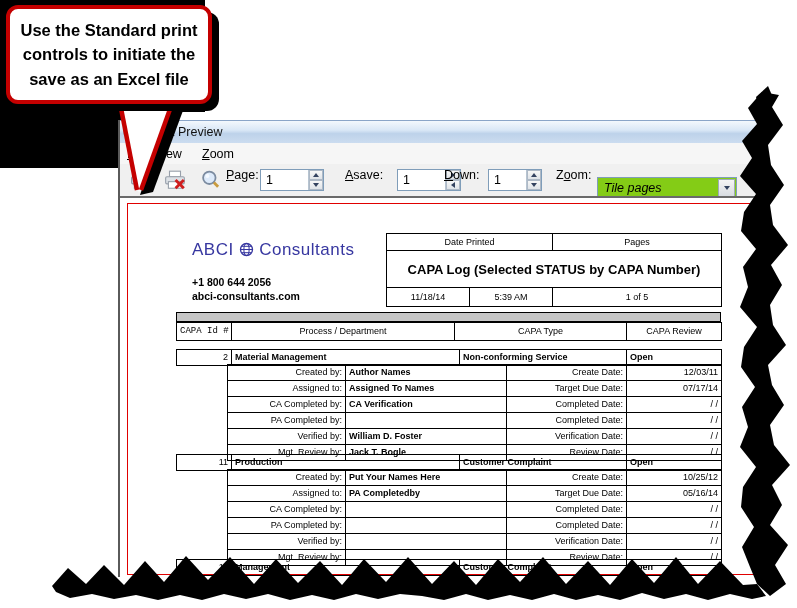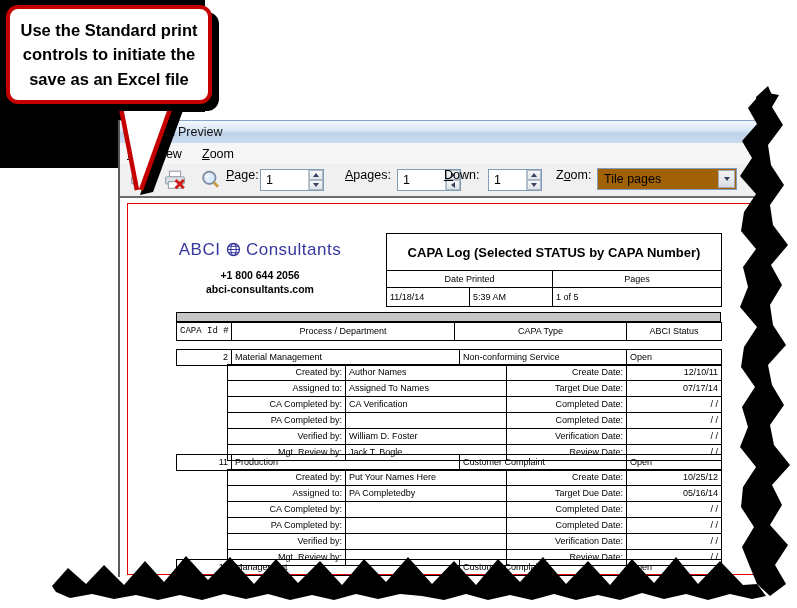--- a/index.html
+++ b/index.html
@@ -36,43 +36,43 @@
   .spinbox input{position:absolute;left:0;top:0;width:calc(100% - 15px);height:100%;border:0;outline:0;
            padding:0 0 0 5px;font-size:12.5px;font-family:"Liberation Sans",sans-serif;background:transparent;}
   .spinner{position:absolute;right:0;top:0;width:14px;height:20px;border-left:1px solid #b7c4d1;}
   .spin-btn{position:absolute;left:0;width:14px;height:10px;background:linear-gradient(#f7f7f7,#dfe3e8);
             border:1px solid #aeb9c6;box-sizing:border-box;display:flex;align-items:center;justify-content:center;}
   .spin-top{top:0;} .spin-bot{top:10px;}
   .tu{width:0;height:0;border-left:3px solid transparent;border-right:3px solid transparent;border-bottom:4px solid #33425f;}
   .tdn{width:0;height:0;border-left:3px solid transparent;border-right:3px solid transparent;border-top:4px solid #33425f;}
   .tr{width:0;height:0;border-top:3px solid transparent;border-bottom:3px solid transparent;border-left:4px solid #33425f;}
   .tl{width:0;height:0;border-top:3px solid transparent;border-bottom:3px solid transparent;border-right:4px solid #33425f;}
-  #zoom-combo{position:absolute;left:477px;top:4px;width:140px;height:22px;background:#a16207;
-              border:1px solid #7f9db9;box-sizing:border-box;}
+  #zoom-combo{position:absolute;left:477px;top:13px;width:140px;height:22px;background:#84cc16;
+              border:1px solid #7f9db9;box-sizing:border-box;font-style:italic;}
   #zoom-combo .val{position:absolute;left:6px;top:3px;font-size:12.5px;}
   #zoom-combo .drop{position:absolute;right:1px;top:1px;width:17px;height:18px;
               background:linear-gradient(#f5f5f5,#d8dce1);border:1px solid #9fabb9;box-sizing:border-box;
               display:flex;align-items:center;justify-content:center;}
 
   
   #preview{position:absolute;left:0;top:76px;width:644px;height:381px;background:#fff;
            border-top:2px solid #6a6a6a;}
   #page{position:absolute;left:127px;top:203px;width:637px;height:372px;background:#fff;
         border:1.5px solid #e00000;box-sizing:border-box;z-index:6;}
   table.rt{position:absolute;border-collapse:collapse;table-layout:fixed;}
   table.rt td{border:1px solid #000;font-size:9px;padding:0 3px;height:15px;line-height:11px;
               overflow:hidden;white-space:nowrap;vertical-align:middle;}
-  td.c{text-align:center;} td.r{text-align:right;} td.l{text-align:left;}
+  td.c{text-align:center;} td.r{text-align:right;} td.l{text-align:left;font-weight:bold;}
   #hdr-box td.title-cell{height:36px;font-weight:bold;font-size:13px;text-align:center;}
   #hdr-box td.mid{height:16px;text-align:center;}
-  #hdr-box td.bot{height:18px;text-align:left;}
+  #hdr-box td.bot{height:18px;text-align:center;}
   #gray-strip{position:absolute;background:#c6c6c6;border:1px solid #000;box-sizing:border-box;}
-  #logo-block{position:absolute;left:36px;top:36px;width:192px;text-align:center;}
+  #logo-block{position:absolute;left:64px;top:36px;width:192px;}
   #brand{font-size:17px;color:#3737a0;letter-spacing:.5px;white-space:nowrap;}
-  #logo-phone{font-size:10.5px;font-weight:bold;margin-top:9px;}
+  #logo-phone{font-size:10.5px;font-weight:bold;margin-top:16px;}
   #logo-site{font-size:10.5px;font-weight:bold;margin-top:2px;}
 </style>
 </head>
 <body>
 
 <div id="screen">
 
   <div class="black-rect" style="left:0;top:0;width:205px;height:112px;"></div>
   <div class="black-rect" style="left:0;top:0;width:122px;height:168px;"></div>
 
@@ -121,21 +121,21 @@
         <div class="spinner">
           <div class="spin-btn spin-top">
               <span class="tu"></span>
             </div>
           <div class="spin-btn spin-bot">
               <span class="tdn"></span>
             </div>
         </div>
       </div>
 
-      <span class="tb-label" style="left:225px;"><span class="accel">A</span><span>pages:</span></span>
+      <span class="tb-label" style="left:225px;"><span class="accel">A</span><span>save:</span></span>
       <div class="spinbox" style="left:277px;width:64px;">
         <input value="1" style="">
         <div class="spinner">
           <div class="spin-btn spin-top">
               <span class="tr"></span>
             </div>
           <div class="spin-btn spin-bot">
               <span class="tl"></span>
             </div>
         </div>
@@ -185,26 +185,26 @@
     </div>
 
     <table class="rt" id="hdr-box" style="left:258px;top:29px;width:335px;">
       <colgroup>
           <col style="width:83px">
           <col style="width:83px">
           <col style="width:169px">
         </colgroup>
       <tbody>
           <tr>
+        <td colspan="2" class="mid">Date Printed</td>
+        <td class="mid">Pages</td>
+      </tr>
+      <tr>
             <td colspan="3" class="title-cell">CAPA Log (Selected STATUS by CAPA Number)</td>
           </tr>
-      <tr>
-        <td colspan="2" class="mid">Date Printed</td>
-        <td class="mid">Pages</td>
-      </tr>
       <tr>
         <td class="bot">11/18/14</td>
         <td class="bot">5:39 AM</td>
         <td class="bot">1 of 5</td>
       </tr>
     </tbody>
       </table>
 
     <div id="gray-strip" style="left:48px;top:108px;width:545px;height:10px;"></div>
 
@@ -213,21 +213,21 @@
           <col style="width:55px">
           <col style="width:223px">
           <col style="width:172px">
           <col style="width:95px">
         </colgroup>
       <tbody>
           <tr>
         <td class="c" style="height:17px;font-family:Liberation Mono, monospace;">CAPA Id #</td>
         <td class="c">Process / Department</td>
         <td class="c">CAPA Type</td>
-        <td class="c">ABCI Status</td>
+        <td class="c">CAPA Review</td>
       </tr>
     </tbody>
       </table>
 
     <table class="rt" style="left:48px;top:145px;width:545px;">
       <colgroup>
           <col style="width:55px">
           <col style="width:228px">
           <col style="width:167px">
           <col style="width:95px">
@@ -246,21 +246,21 @@
           <col style="width:118px">
           <col style="width:161px">
           <col style="width:120px">
           <col style="width:95px">
         </colgroup>
       <tbody>
           <tr>
         <td class="r">Created by:</td>
         <td class="l">Author Names</td>
         <td class="r">Create Date:</td>
-        <td class="r">12/10/11</td>
+        <td class="r">12/03/11</td>
       </tr>
       <tr>
         <td class="r">Assigned to:</td>
         <td class="l">Assigned To Names</td>
         <td class="r">Target Due Date:</td>
         <td class="r">07/17/14</td>
       </tr>
       <tr>
         <td class="r">CA Completed by:</td>
         <td class="l">CA Verification</td>

